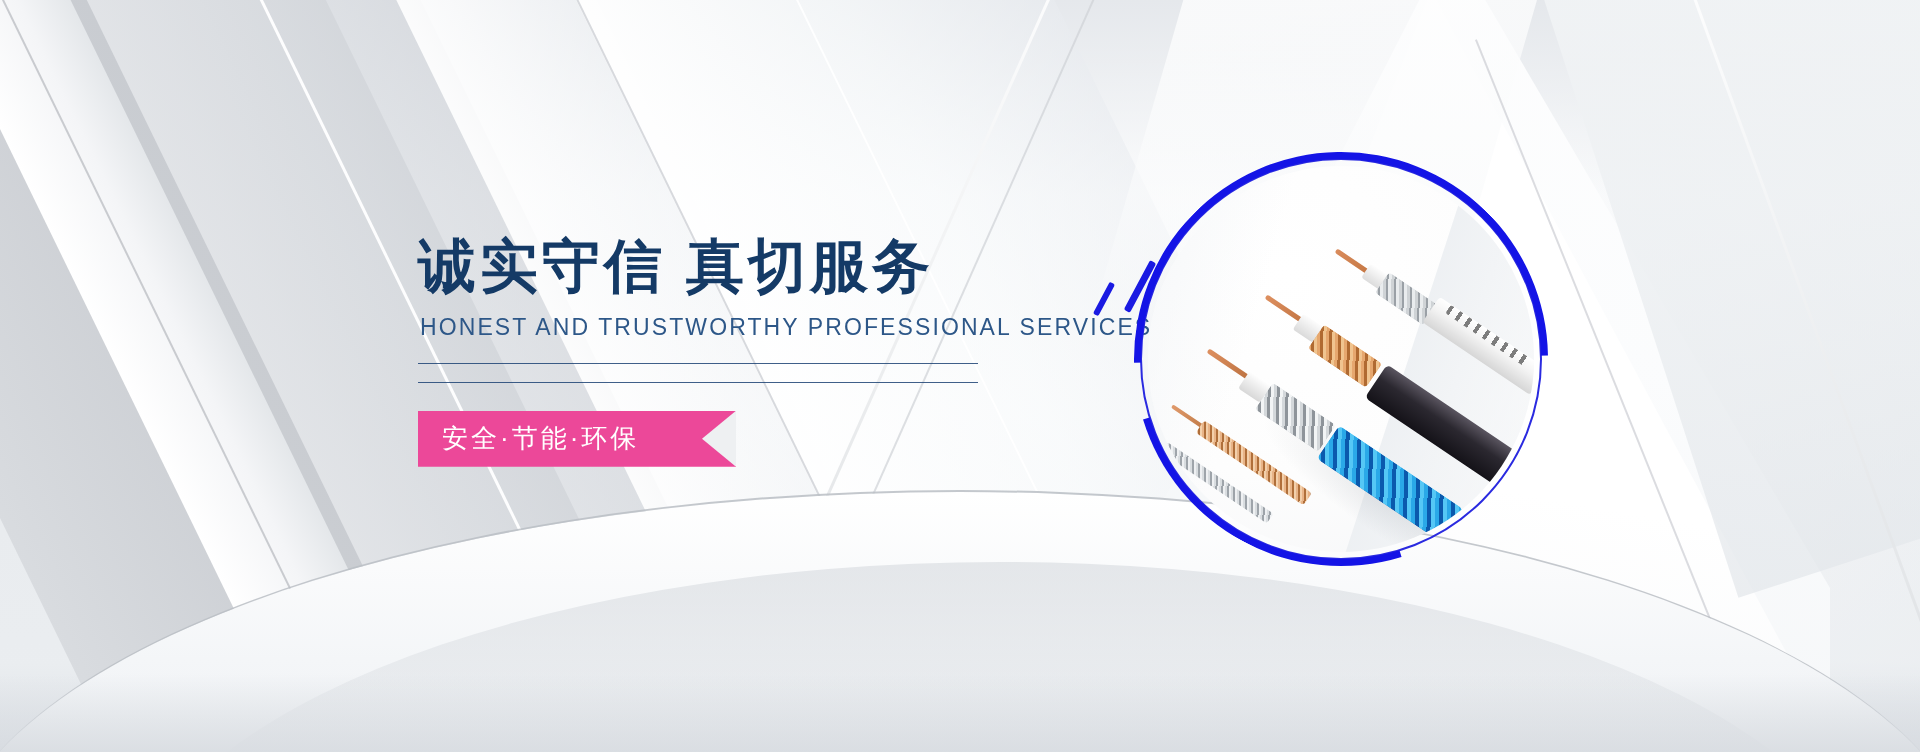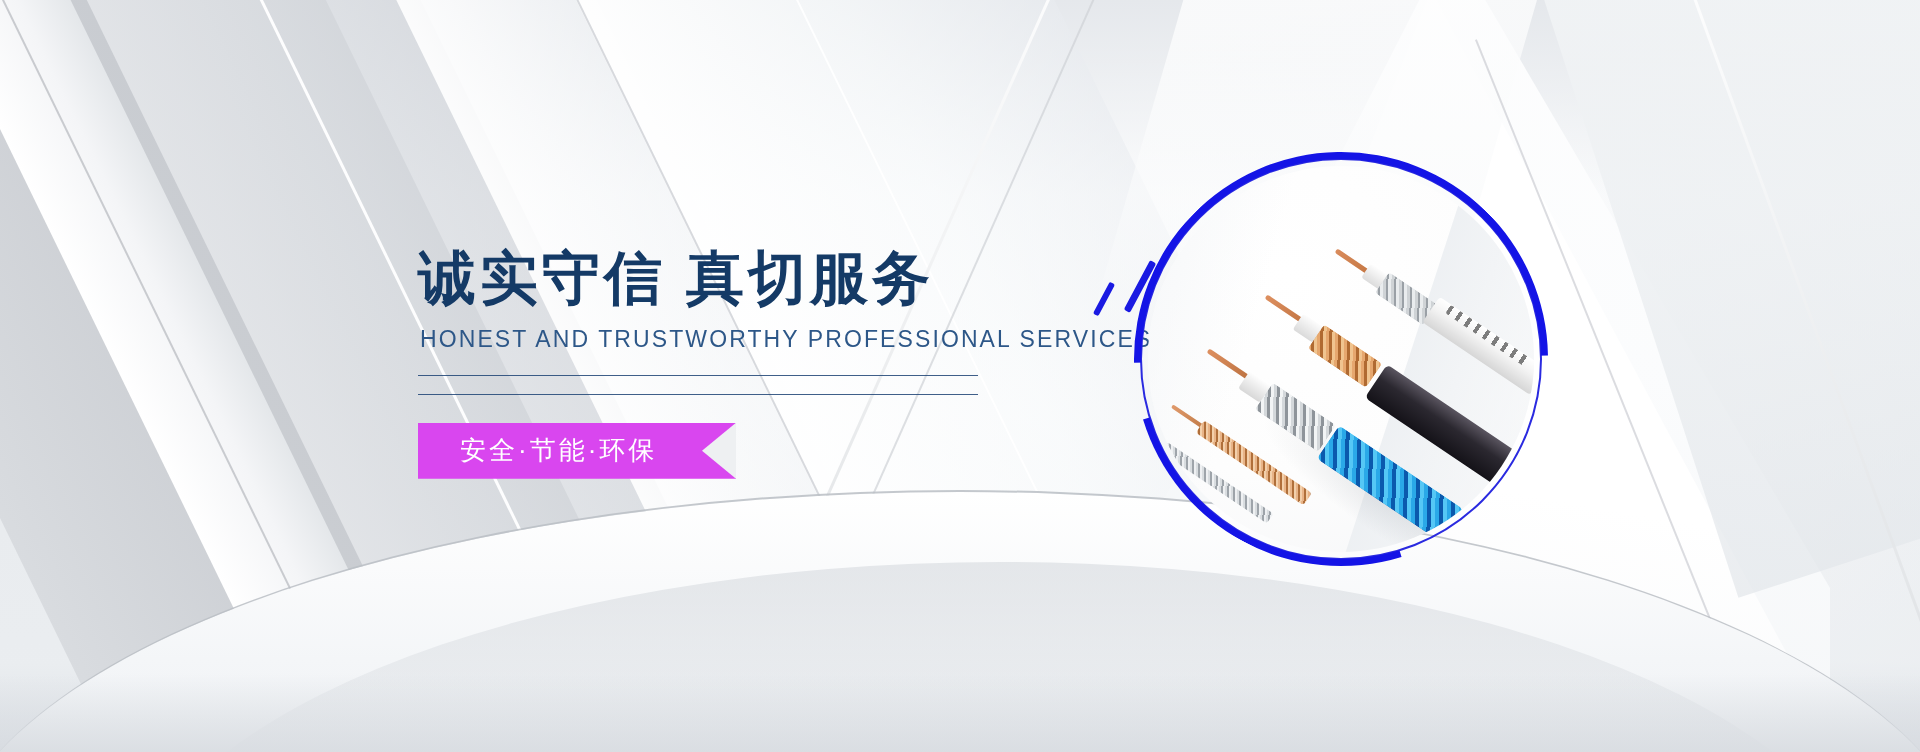--- a/index.html
+++ b/index.html
@@ -120,21 +120,21 @@
     background:linear-gradient(180deg,rgba(210,214,219,.55),rgba(255,255,255,0) 55%);
     border-radius:50% 50% 0 0 / 70% 70% 0 0;
   }
   .baseDark{
     position:absolute;left:0;right:0;bottom:0;height:78px;
     background:linear-gradient(180deg,rgba(225,229,233,0),rgba(215,219,224,.85));
   }
 
   
   .text-block{
-    position:absolute;left:418px;top:247px;width:660px;
+    position:absolute;left:418px;top:235px;width:660px;
   }
   .headline{
     font-size:58px;
     font-weight:700;
     letter-spacing:4px;
     color:#143a66;
     line-height:1.08;
     margin:0;
     white-space:nowrap;
   }
@@ -163,25 +163,25 @@
     margin-top:18px;
     width:560px;height:1px;
     background:#1d4374;
     opacity:.85;
   }
   .ribbon{
     position:relative;
     margin-top:28px;
     width:318px;
     height:56px;
-    background:#d946ef;
+    background:#ec4899;
     display:flex;
     align-items:center;
     box-sizing:border-box;
-    padding-left:42px;
+    padding-left:24px;
     clip-path:polygon(0 0, 100% 0, 100% 100%, 0 100%, 0 100%);
   }
   .ribbon::after{
     content:"";
     position:absolute;
     right:0;top:0;
     width:34px;height:100%;
     background:#ffffff00;
     clip-path:polygon(100% 0, 100% 100%, 0 50%);
     background-color:#eef0f2;

